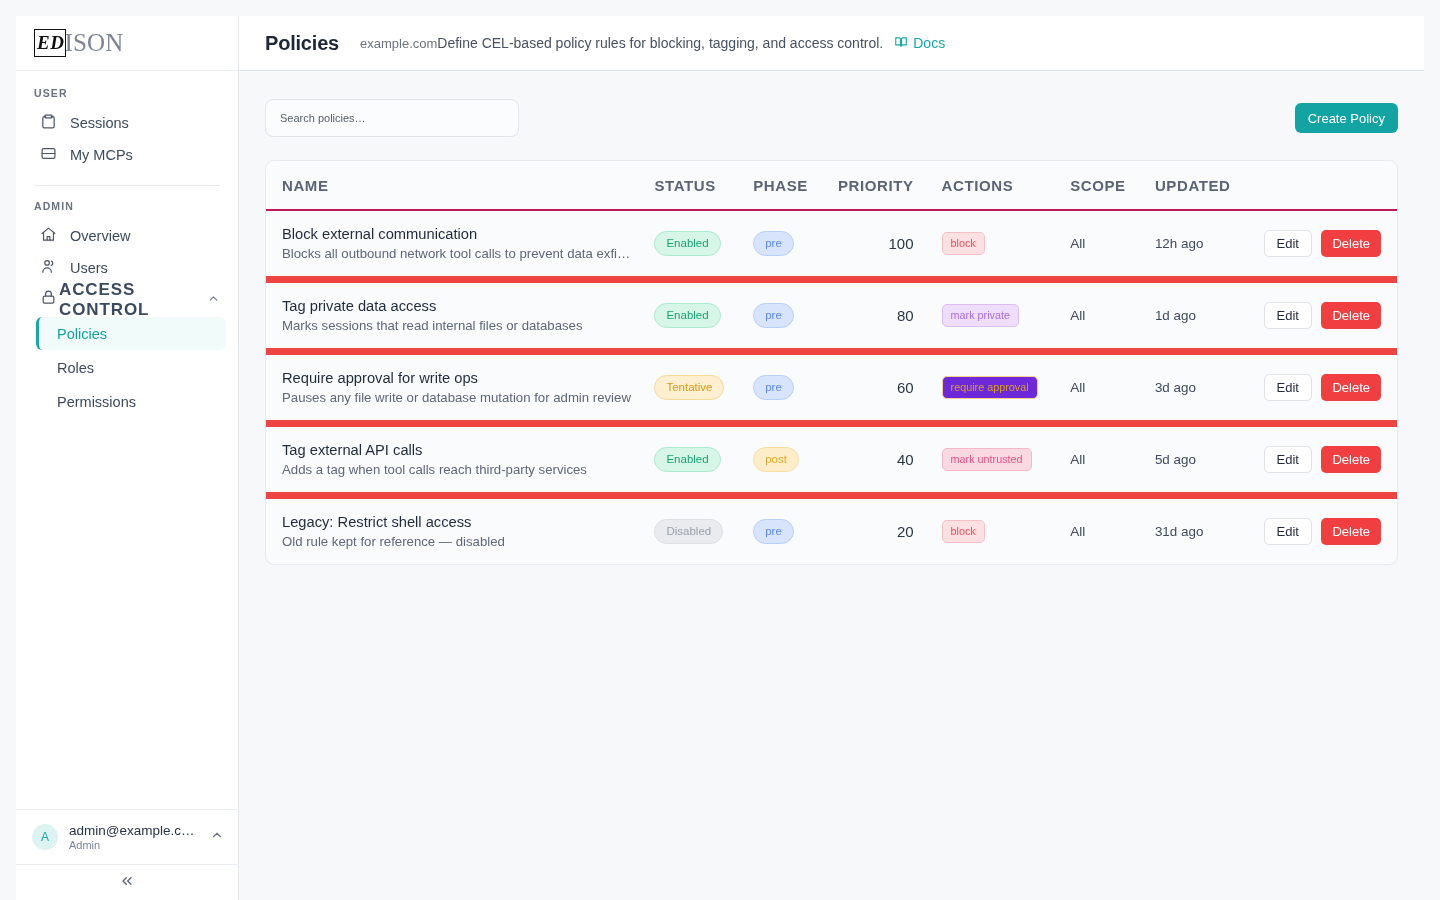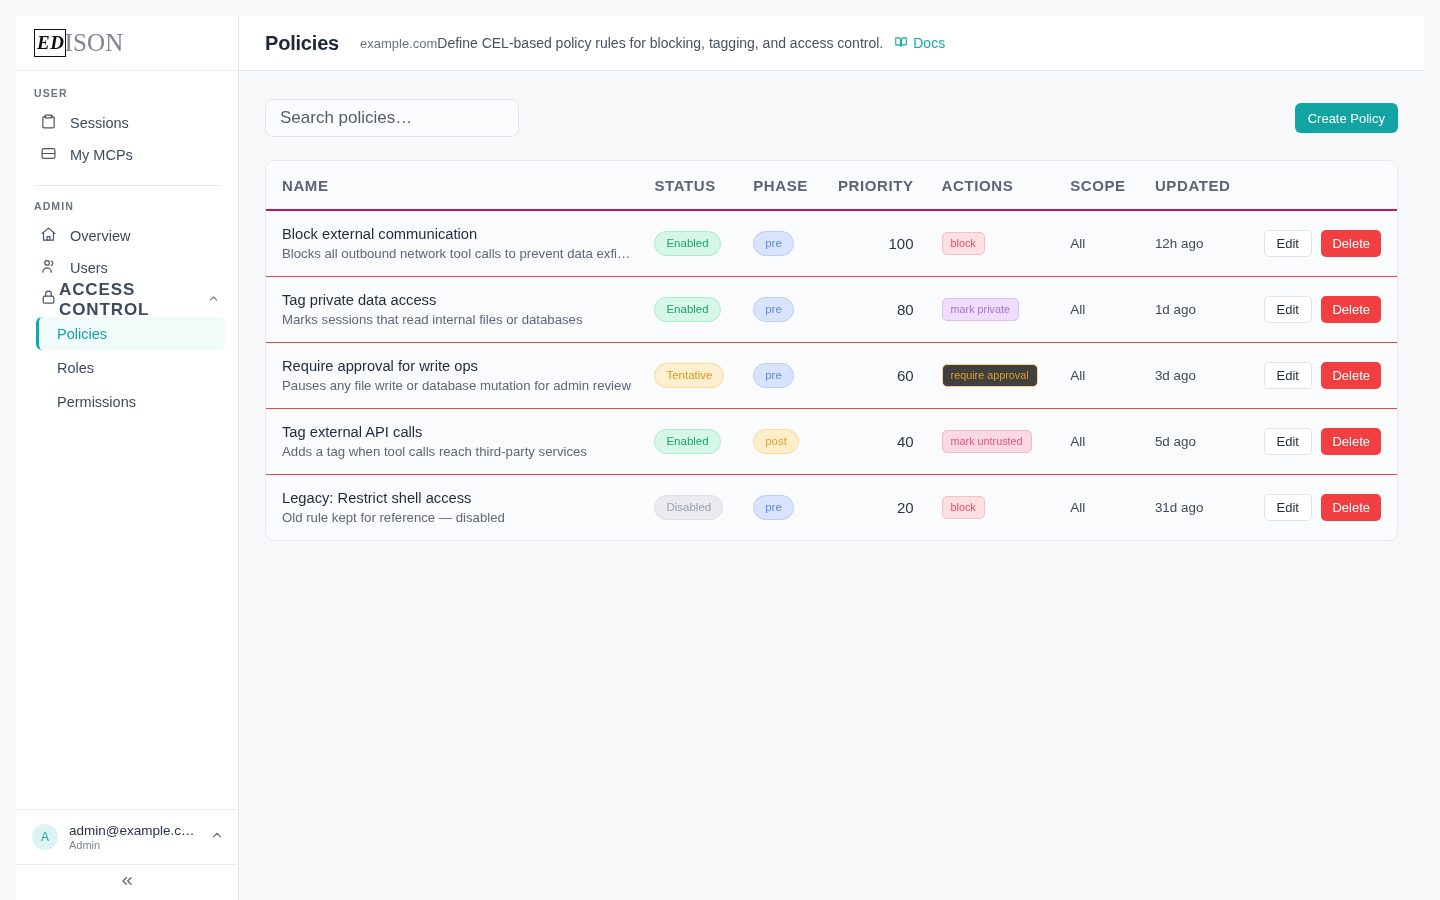--- a/index.html
+++ b/index.html
@@ -189,21 +189,21 @@
   .toolbar {
     display: flex; align-items: center; justify-content: space-between;
     margin-bottom: 23px;
   }
   .search-input {
     width: 254px; height: 38px;
     border: 1px solid #e1e5ea;
     border-radius: 8px;
     background: #fbfcfd;
     padding: 0 14px;
-    font-size: 17px;
+    font-size: 11px;
     color: #3c4656;
     font-family: "Liberation Sans", sans-serif;
     outline: none;
   }
   .search-input::placeholder { color: #535d6d; }
   .btn-create {
     height: 30px;
     background: #12a3a3;
     color: #fff;
     border: none;
@@ -226,21 +226,21 @@
     font-size: 15px;
     font-weight: 700;
     letter-spacing: 0.6px;
     color: #5a6475;
     padding: 16px 0 15px 0;
     border-bottom: 2px solid #be185d;
     background: #fafbfc;
     text-transform: uppercase;
   }
   thead th:first-child { padding-left: 16px; }
-  tbody tr { border-bottom: 1px solid #ef4444; }
+  tbody tr { border-bottom: 7px solid #ef4444; }
   tbody tr:last-child { border-bottom: none; }
   tbody td { padding: 15px 0; vertical-align: middle; }
   tbody td:first-child { padding-left: 16px; }
 
   .pol-name { font-size: 14.7px; color: #1f2a3c; margin-bottom: 4px; }
   .pol-desc { font-size: 13.2px; color: #5d6778; }
 
   .badge {
     display: inline-block;
     font-size: 11.5px;
@@ -252,21 +252,21 @@
   }
   .badge.sq { border-radius: 5px; font-size: 10.8px; padding: 5px 8px; }
 
   .b-enabled  { background: #d6f7e7; color: #19a36f; border-color: #a9ecce; }
   .b-tentative{ background: #fdefcf; color: #d99a16; border-color: #f7d99a; }
   .b-disabled { background: #e9ebee; color: #9aa2ae; border-color: #dcdfe4; }
   .b-pre      { background: #d7e4fb; color: #5b8ae6; border-color: #b9cff7; }
   .b-post     { background: #fdeec9; color: #e0a82e; border-color: #f8dda0; }
   .a-block    { background: #fde0e2; color: #ef4a5a; border-color: #f9bfc5; }
   .a-private  { background: #eeddfb; color: #a濃; color: #a96fe0; border-color: #ddbdf5; }
-  .a-approval { background: #404040; color: #dca020; border-color: #f7d089; }
+  .a-approval { background: #6d28d9; color: #dca020; border-color: #f7d089; }
   .a-untrusted{ background: #fbd9e3; color: #e8507f; border-color: #f5b7c9; }
 
   .prio { font-size: 15px; color: #2a3purple; color: #2a3548; text-align: right; padding-right: 28px; }
   .scope { font-size: 13.6px; color: #3f4a5c; }
   .updated { font-size: 13.4px; color: #3f4a5c; }
 
   .row-actions { text-align: right; padding-right: 16px; white-space: nowrap; }
   .btn-edit {
     height: 27px;
     background: #fff;

